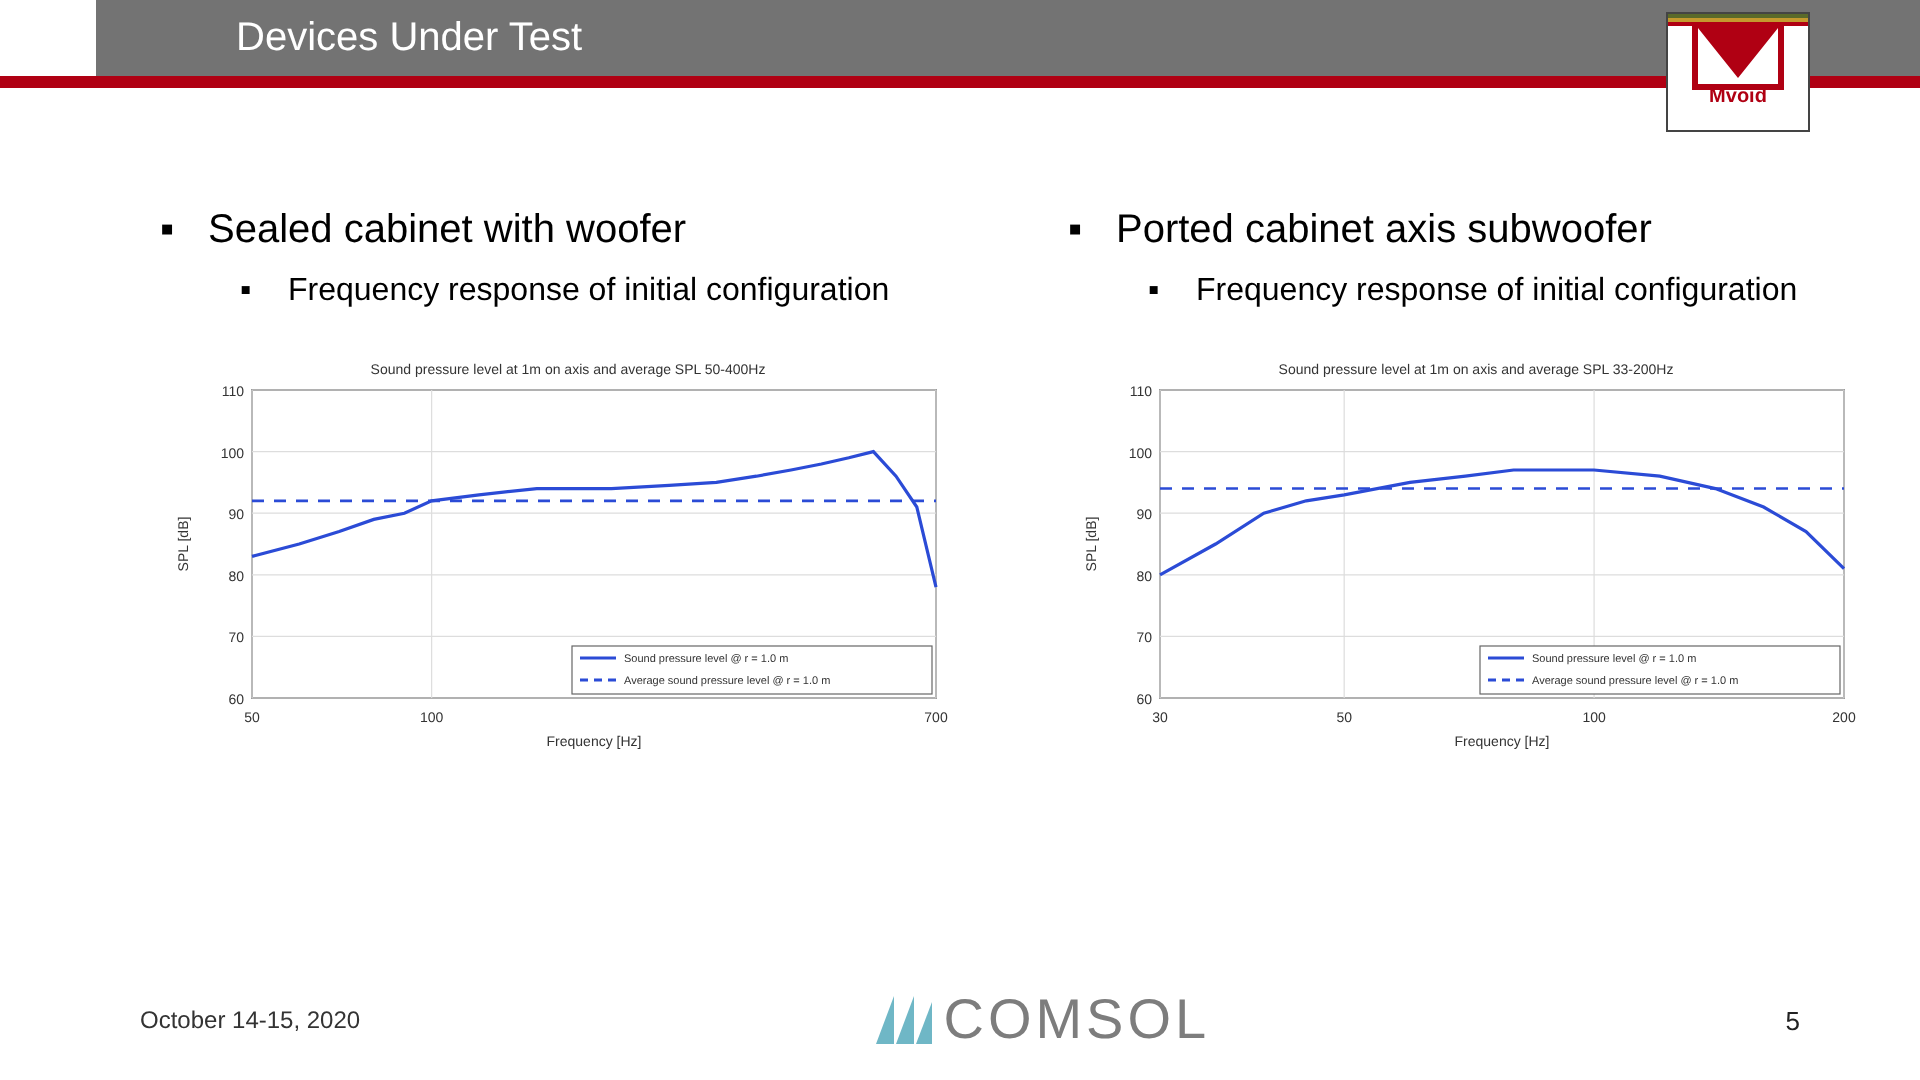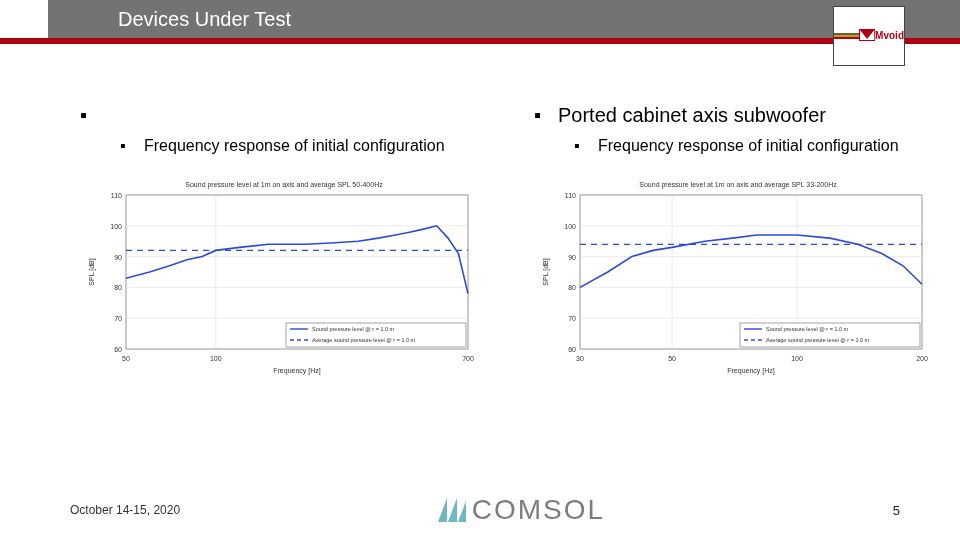--- a/index.html
+++ b/index.html
@@ -35,20 +35,21 @@
   }
   .logo-wrap {
     position: absolute;
     right: 55px;
     top: 6px;
     width: 70px;
     height: 58px;
     background: #ffffff;
     border: 1px solid #444;
     display: flex;
+    flex-direction: column;
     align-items: center;
     justify-content: flex-start;
   }
   .logo-wrap .stripes {
     width: 100%;
     height: 6px;
     display: flex;
     flex-direction: column;
   }
   .logo-wrap .stripes div { height: 2px; }
@@ -141,20 +142,21 @@
     <path d="M3 3 L23 28 L43 3 L43 31 L3 31 Z" fill="#ffffff"></path>
   </svg>
   <div class="brand">Mvoid</div>
 </div>
 
 <div class="content">
 
   <div class="col">
     <div class="h1-item">
       <span class="bullet">▪</span>
+      <span>Sealed cabinet with woofer</span>
     </div>
     <div class="h2-item">
       <span class="bullet">▪</span>
       <span>Frequency response of initial configuration</span>
     </div>
 
     <div class="chart-wrap">
       <svg id="chart0" width="400" height="200" viewBox="0 0 400 200">
           <rect x="42" y="18" width="342" height="154" fill="none" stroke="#666" stroke-width="0.8"></rect>
           <line x1="42" y1="172" x2="384" y2="172" stroke="#dddddd" stroke-width="0.6"></line>

